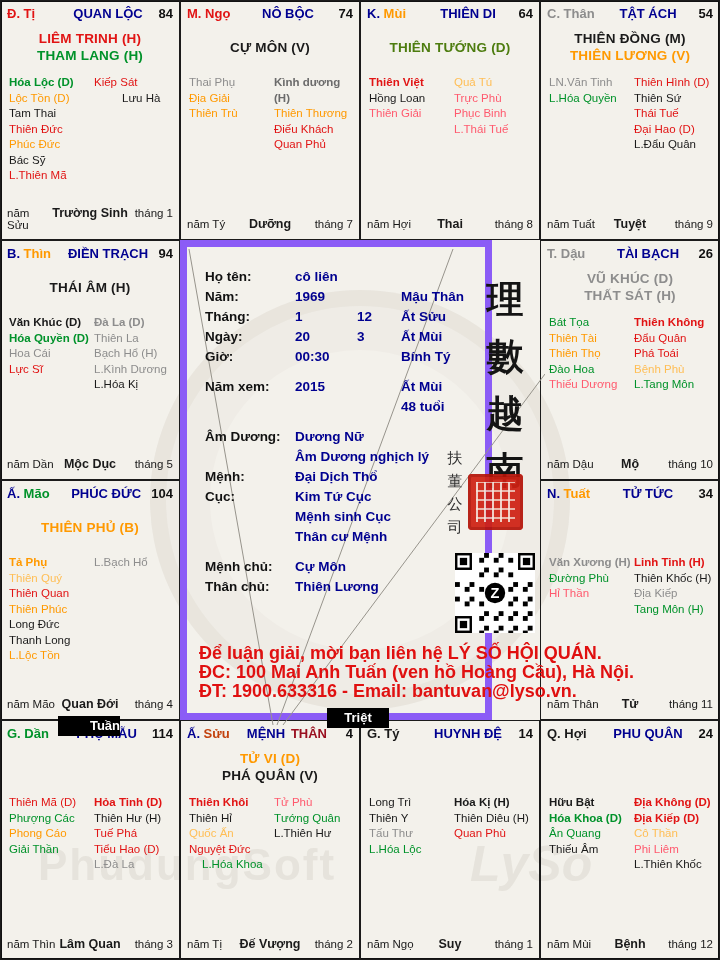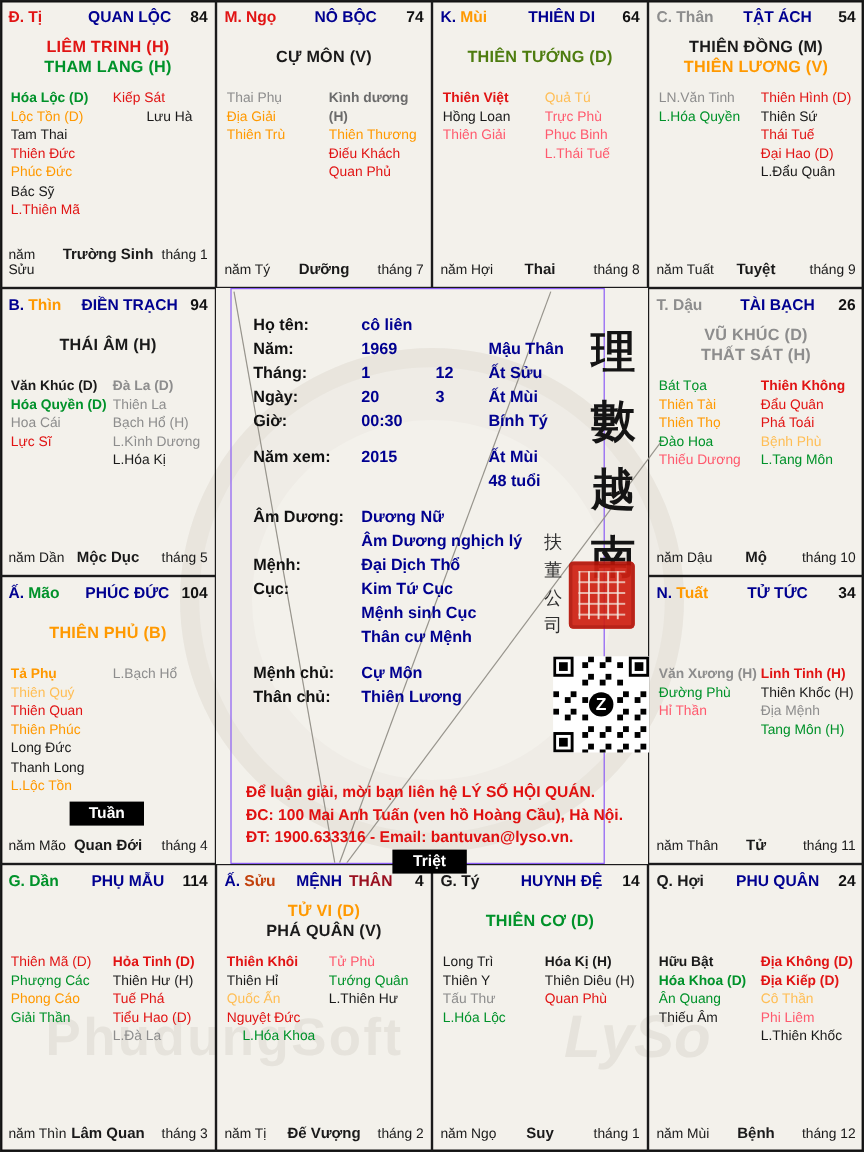--- a/index.html
+++ b/index.html
@@ -19,45 +19,45 @@
   .pnum{text-align:right;min-width:18px;color:#111;}
   .mains{height:44px;margin-top:4px;display:flex;flex-direction:column;justify-content:center;
     text-align:center;font-weight:bold;font-size:13.5px;line-height:17px;letter-spacing:.2px;}
   .cols{position:absolute;left:0;top:74px;right:0;font-size:11.5px;line-height:15.5px;}
   .colL{position:absolute;left:8px;top:0;}
   .colR{position:absolute;left:93px;top:0;}
   .cell-footer{position:absolute;left:6px;right:6px;bottom:8px;display:flex;align-items:baseline;font-size:11.5px;}
   .fy{flex:1;text-align:left;}
   .fs{font-weight:bold;font-size:12.5px;text-align:center;}
   .fm{flex:1;text-align:right;}
-  .center-panel{position:absolute;left:180px;top:240px;width:312px;height:480px;box-sizing:border-box;border:1px solid #8b5cf6;margin-left:12px;}
+  .center-panel{position:absolute;left:180px;top:240px;width:312px;height:480px;box-sizing:border-box;border:7px solid #8b5cf6;}
   .fan{position:absolute;left:0;top:0;pointer-events:none;}
   .info{position:absolute;left:18px;top:20px;}
   .irow{display:flex;white-space:nowrap;line-height:20px;font-size:13.5px;font-weight:bold;}
   .irow.gap{margin-top:10px;}
   .irow .lab{width:90px;color:#111;}
   .irow .c1{width:62px;color:#000090;}
   .irow .c2{width:44px;color:#000090;}
   .irow .c3{color:#000090;}
-  .contact{position:absolute;left:12px;bottom:12px;font-size:13px;font-weight:bold;color:#e01010;line-height:19px;white-space:nowrap;}
+  .contact{position:absolute;left:12px;bottom:12px;font-size:18px;font-weight:bold;color:#e01010;line-height:19px;white-space:nowrap;}
   .callig{position:absolute;left:291px;top:24px;width:54px;text-align:center;
     font-family:"DejaVu Serif","DejaVu Sans",serif;font-weight:bold;color:#141414;}
   .callig div{font-size:37px;line-height:57px;}
   .seal-side{position:absolute;left:258px;top:200px;width:20px;text-align:center;
     font-family:"DejaVu Serif",serif;color:#2e2e2e;font-size:15px;line-height:23px;}
   .seal{position:absolute;left:281px;top:227px;width:55px;height:56px;background:#cf2012;border-radius:4px;
     box-shadow:inset 0 0 0 3px #b41308;opacity:.92;}
   .seal:before{content:"";position:absolute;left:8px;top:8px;right:8px;bottom:8px;
     background:
       linear-gradient(90deg,rgba(245,235,225,.85) 2px,transparent 2px) 0 0/8px 8px,
       linear-gradient(0deg,rgba(245,235,225,.7) 2px,transparent 2px) 2px 1px/9px 9px;}
   .qr{position:absolute;left:268px;top:306px;width:80px;height:80px;background:#fff;}
   .badge{position:absolute;width:62px;height:20px;background:#000;color:#fff;font-weight:bold;
     font-size:13px;text-align:center;line-height:20px;z-index:10;font-family:"Liberation Sans",sans-serif;}
-  .badge-tuan{left:58px;top:668px;}
+  .badge-tuan{left:58px;top:716px;text-align:right;}
   .badge-triet{left:327px;top:708px;}
 </style>
 </head>
 <body>
 
 <div class="board">
   <div class="wm-circle"></div>
   <div class="wm-text wm-left">PhudungSoft</div>
   <div class="wm-text wm-right">LySo</div>
 
@@ -292,21 +292,21 @@
     </div>
     <div class="cols">
       <div class="colL">
             <div style="color: rgb(141, 141, 141); font-weight: bold;">Văn Xương (H)</div>
             <div style="color: rgb(0, 146, 42);">Đường Phù</div>
             <div style="color: rgb(255, 90, 110);">Hỉ Thần</div>
           </div>
       <div class="colR">
             <div style="color: rgb(225, 20, 20); font-weight: bold;">Linh Tinh (H)</div>
             <div style="color: rgb(26, 26, 26);">Thiên Khốc (H)</div>
-            <div style="color: rgb(141, 141, 141);">Địa Mệnh</div>
+            <div style="color: rgb(141, 141, 141);">Địa Kiếp</div>
             <div style="color: rgb(0, 146, 42);">Tang Môn (H)</div>
           </div>
     </div>
     <div class="cell-footer">
       <span class="fy">năm Thân</span>
       <span class="fs">Tử</span>
       <span class="fm">tháng 11</span>
     </div>
   </div>
 
@@ -372,23 +372,20 @@
     </div>
   </div>
 
   <div class="cell" style="left: 360px; top: 720px;">
     <div class="cell-header">
       <span class="canchi"><span style="color: rgb(26, 26, 26); font-weight: bold;">G.</span><span style="color: rgb(26, 26, 26); font-weight: bold;"> Tý</span></span>
       <span class="palace">HUYNH ĐỆ</span>
 
       <span class="pnum">14</span>
     </div>
-    <div class="mains">
-          <div style="color: rgb(0, 146, 42); font-weight: bold;">THIÊN CƠ (D)</div>
-        </div>
     <div class="cols">
       <div class="colL">
             <div style="color: rgb(26, 26, 26);">Long Trì</div>
             <div style="color: rgb(26, 26, 26);">Thiên Y</div>
             <div style="color: rgb(141, 141, 141);">Tấu Thư</div>
             <div style="color: rgb(0, 146, 42);">L.Hóa Lộc</div>
           </div>
       <div class="colR">
             <div style="color: rgb(26, 26, 26); font-weight: bold;">Hóa Kị (H)</div>
             <div style="color: rgb(26, 26, 26);">Thiên Diêu (H)</div>

